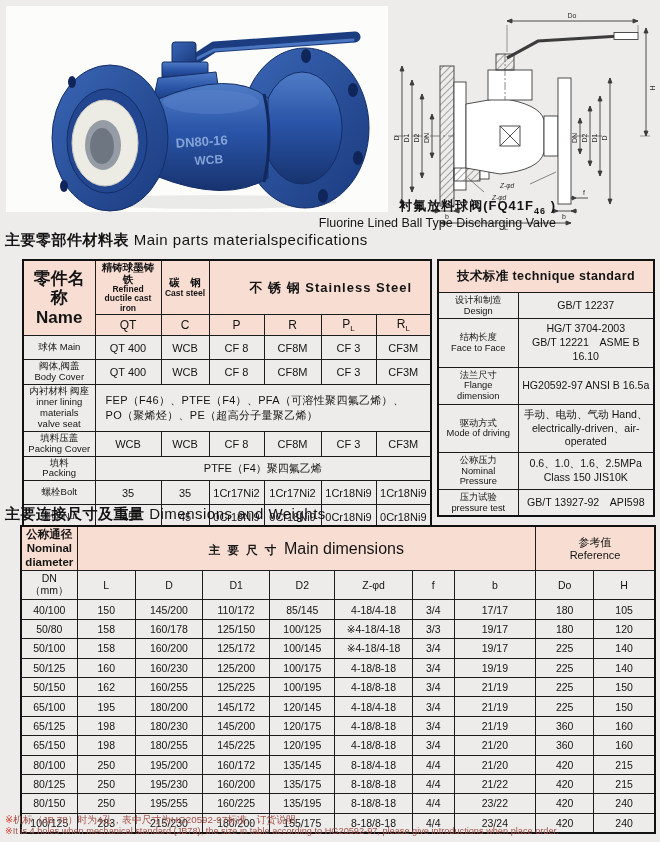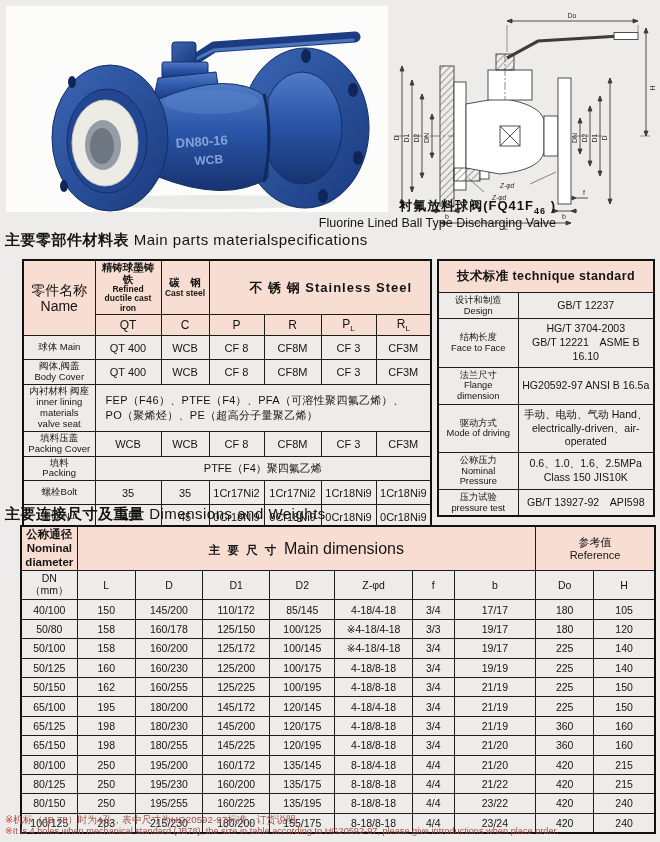--- a/index.html
+++ b/index.html
@@ -216,21 +216,21 @@
         <col style="width:72px">
         <col style="width:66px">
         <col style="width:48px">
         <col style="width:55px">
         <col style="width:57px">
         <col style="width:55px">
         <col style="width:55px">
       </colgroup>
     <tbody>
         <tr>
-      <th rowspan="2" class="pink pre namecol" style="font-size:14px;font-weight:normal;">零件名称
+      <th rowspan="2" class="pink pre namecol" style="font-size:17px;font-weight:bold;">零件名称
 Name</th>
       <th class="pink small"><span class="cnb">精铸球墨铸铁</span><br><span class="pre">Refined
 ductile cast iron</span></th>
       <th class="pink small"><span class="cnb">碳　钢</span><br><span>Cast steel</span></th>
       <th class="pink" colspan="4" style="font-size:13px;letter-spacing:1px;padding-left:24px;">不 锈 钢 Stainless Steel</th>
     </tr>
     <tr class="codes">
       <th class="pink">QT</th>
       <th class="pink">C</th>
       <th class="pink">P</th>

